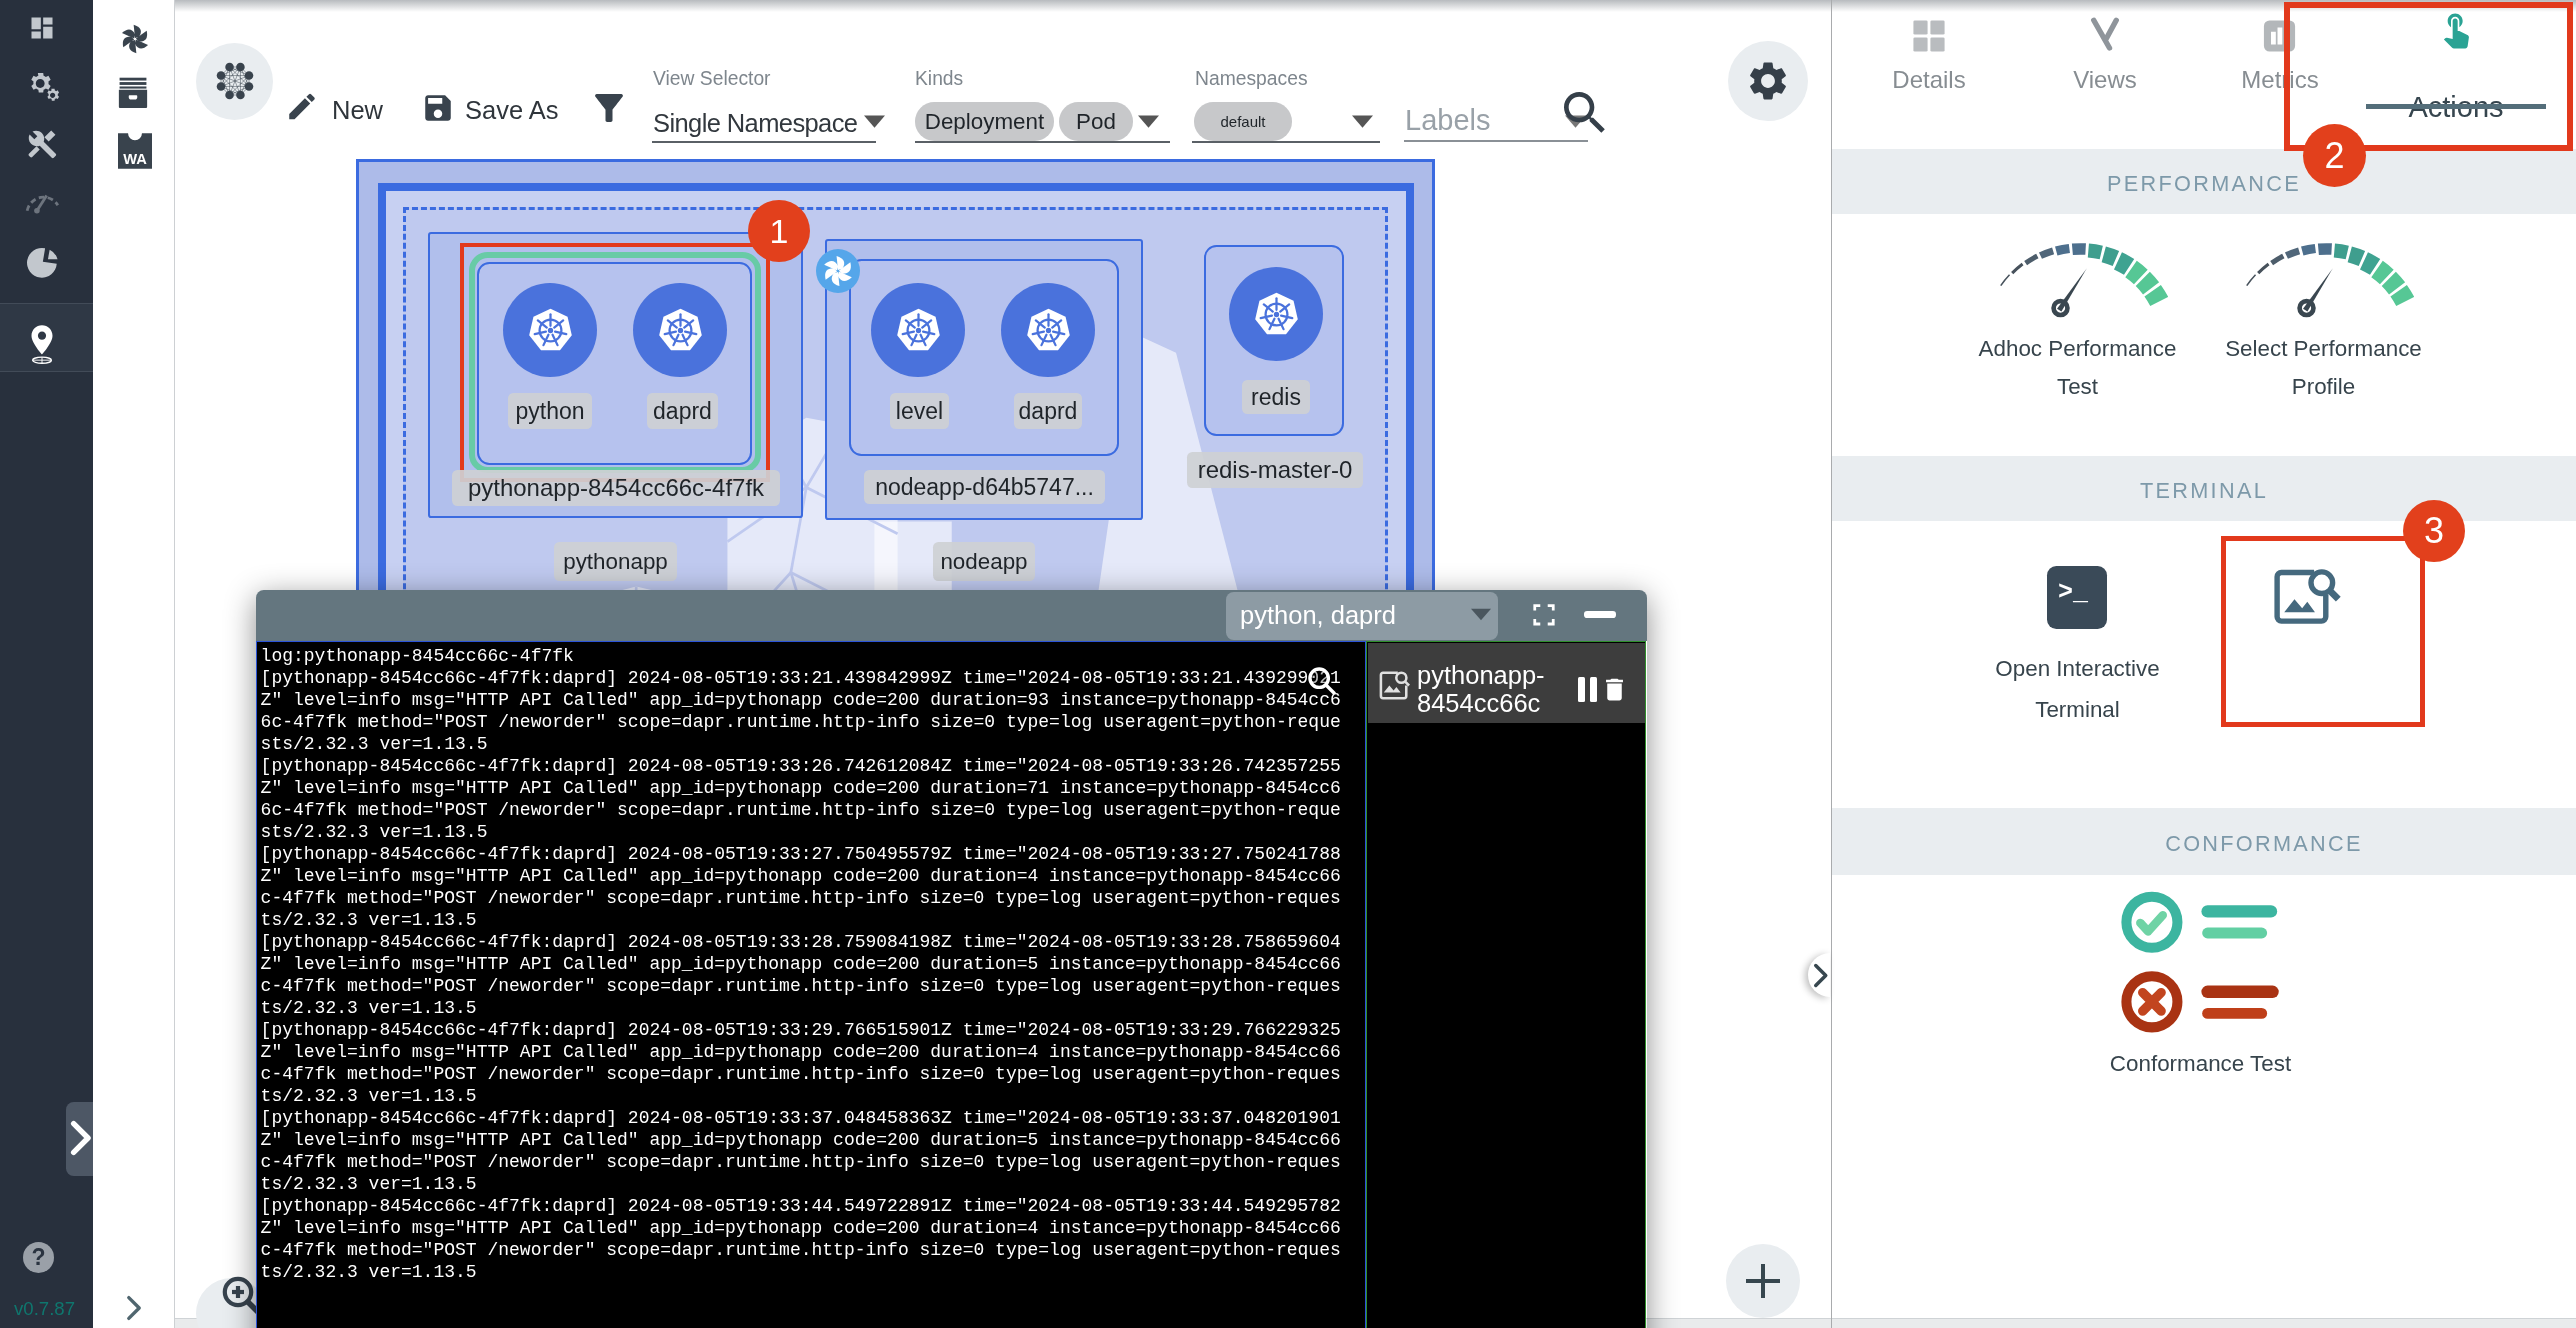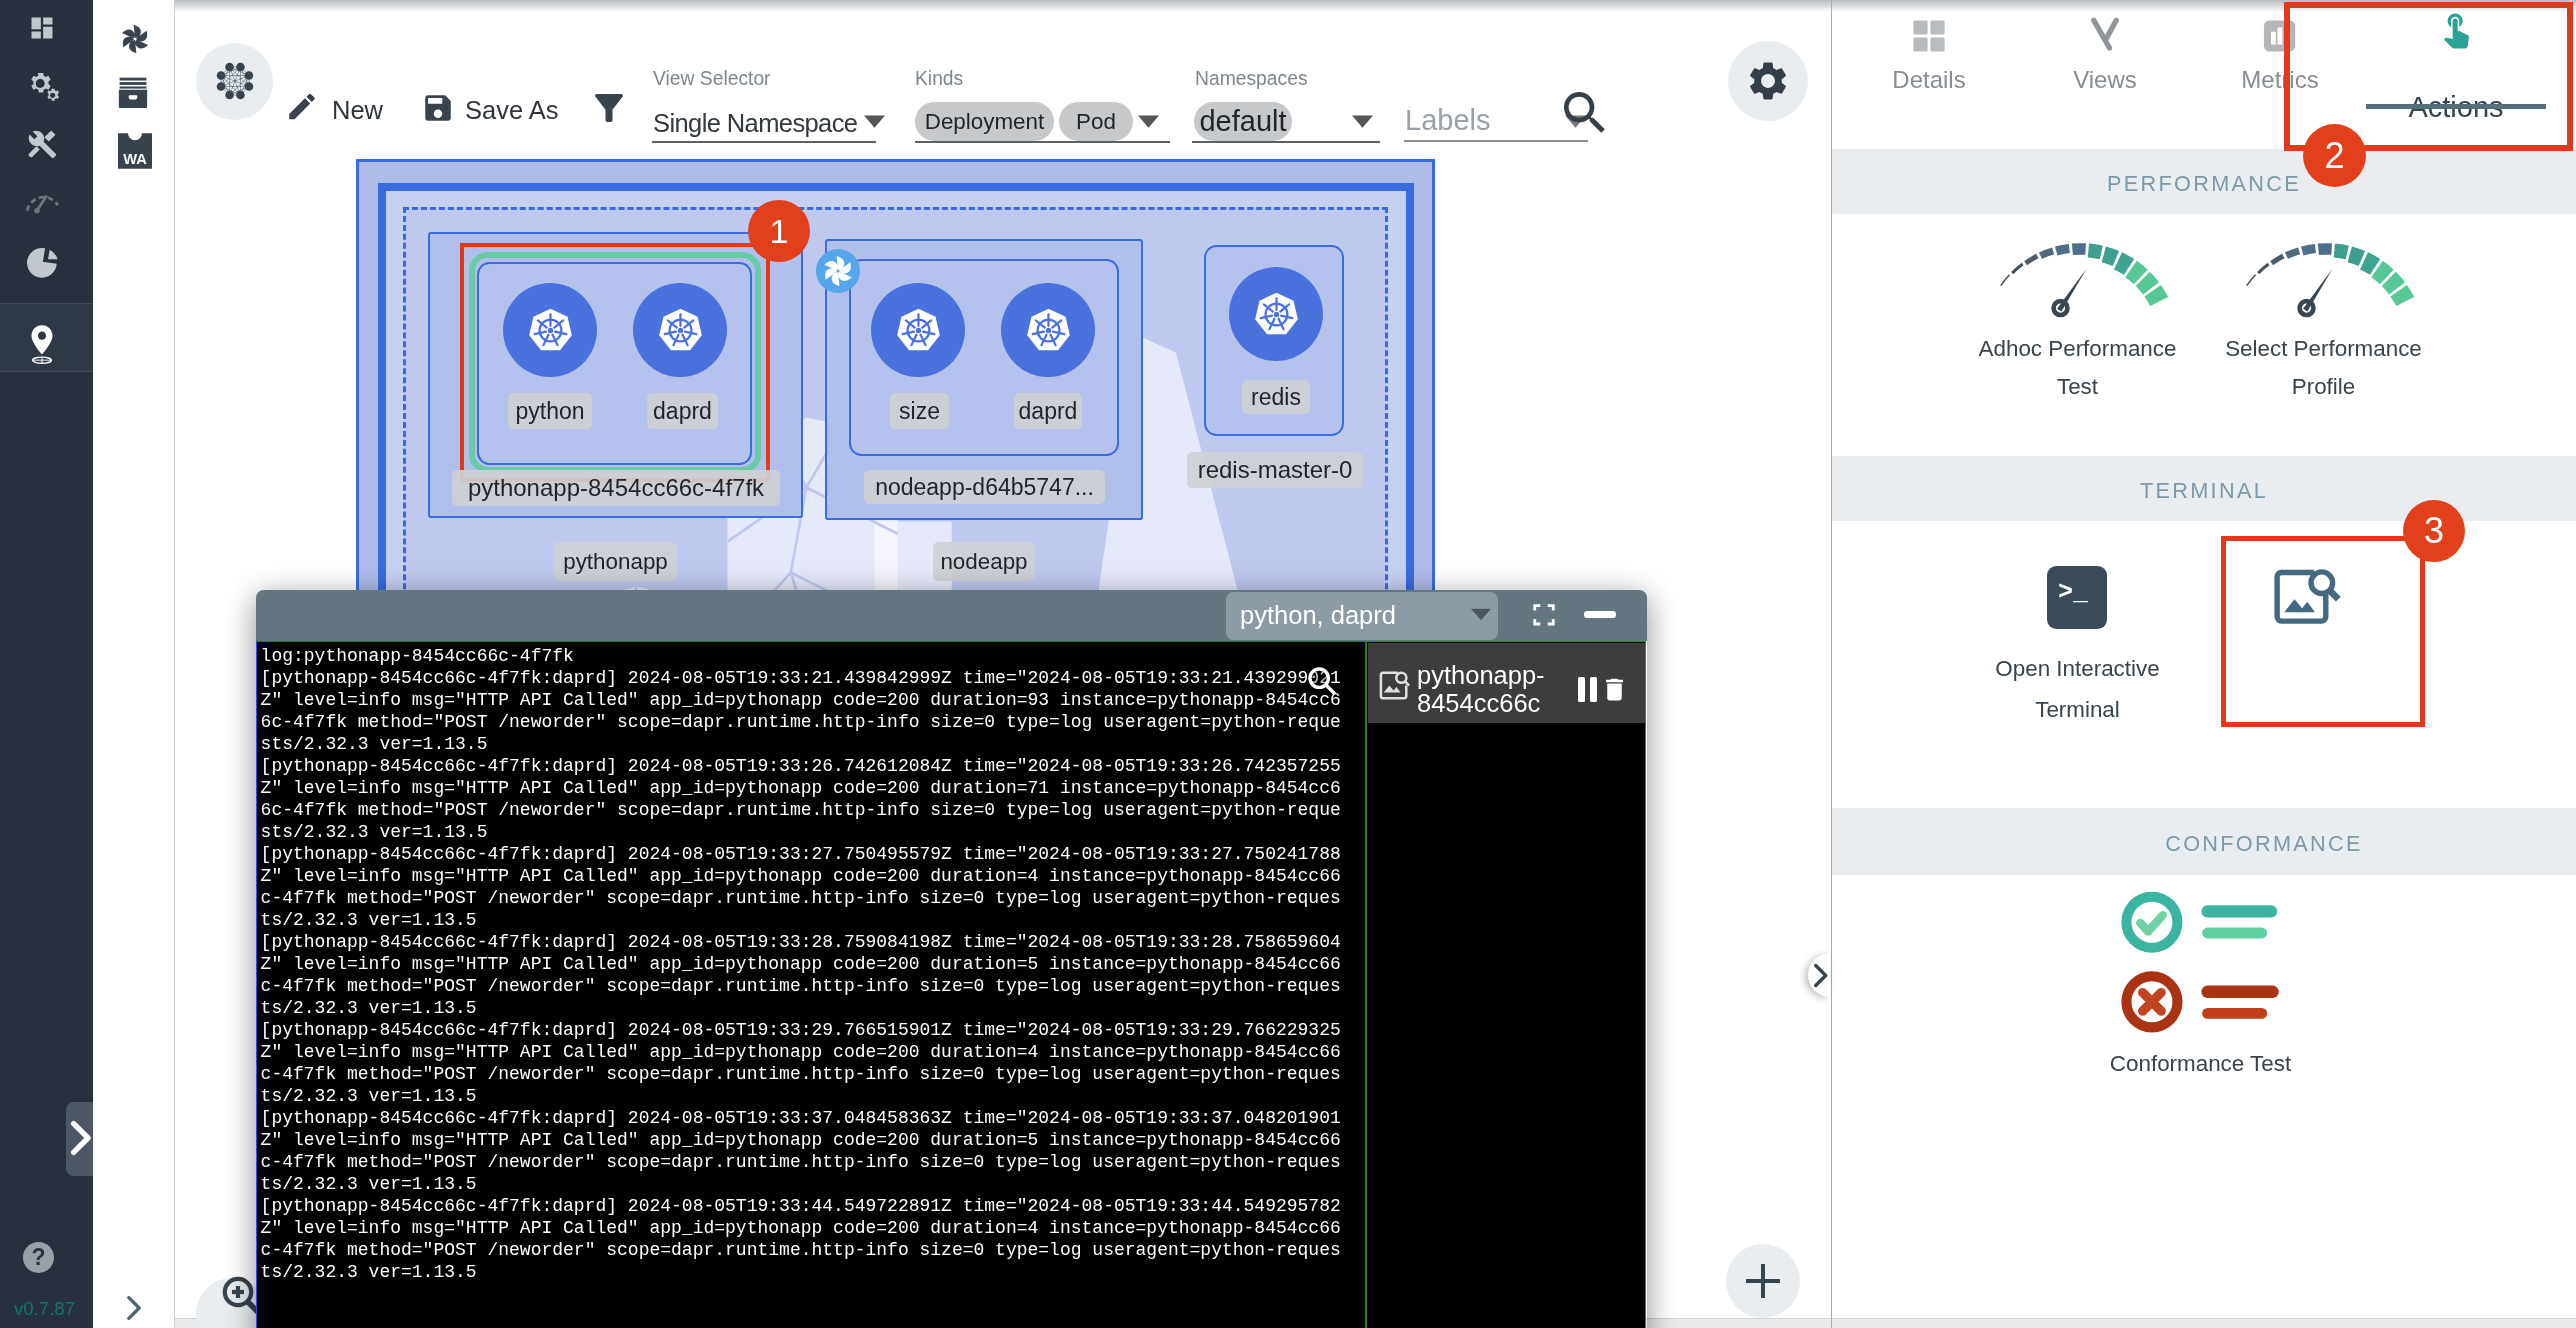--- a/index.html
+++ b/index.html
@@ -131,21 +131,21 @@
             <line x1="53.5" y1="57.2" x2="61.9" y2="74.8"></line>
             <line x1="57.8" y1="51.8" x2="76.8" y2="56.1"></line>
             <line x1="56.3" y1="45.0" x2="71.5" y2="32.9"></line>
           </g>
           <circle cx="50" cy="50" r="4.5" fill="#4a72dc"></circle>
         </g>
       </svg>
     </div>
 <div class="chip" style="left:508px;top:393px;width:84px;height:36px;font-size:23px;line-height:36px;border-radius:5.4px;">python</div>
 <div class="chip" style="left:647px;top:393px;width:71px;height:36px;font-size:23px;line-height:36px;border-radius:5.4px;">daprd</div>
-<div class="chip" style="left:890px;top:393px;width:59px;height:36px;font-size:23px;line-height:36px;border-radius:5.4px;">size</div>
+<div class="chip" style="left:890px;top:393px;width:59px;height:36px;font-size:23px;line-height:36px;border-radius:5.4px;">level</div>
 <div class="chip" style="left:1014px;top:393px;width:68px;height:36px;font-size:23px;line-height:36px;border-radius:5.4px;">daprd</div>
 <div class="chip" style="left:1242px;top:380px;width:68px;height:34px;font-size:23px;line-height:34px;border-radius:5.4px;">redis</div>
 <div class="chip" style="left:452px;top:470px;width:328px;height:36px;font-size:24px;line-height:36px;border-radius:5.4px;">pythonapp-8454cc66c-4f7fk</div>
 <div class="chip" style="left:864px;top:470px;width:241px;height:34px;font-size:23px;line-height:34px;border-radius:5.4px;">nodeapp-d64b5747...</div>
 <div class="chip" style="left:1187px;top:452px;width:176px;height:36px;font-size:24px;line-height:36px;border-radius:5.4px;">redis-master-0</div>
 <div class="chip" style="left:554px;top:542px;width:123px;height:39px;font-size:22.4px;line-height:39px;border-radius:5.4px;">pythonapp</div>
 <div class="chip" style="left:933px;top:542px;width:102px;height:39px;font-size:22.4px;line-height:39px;border-radius:5.4px;">nodeapp</div>
 <div class="ab" style="left:816px;top:249px;width:44px;height:44px;border-radius:50%;background:#55a6ea;">
       <svg viewBox="0 0 100 100" style="position:absolute;left:3.9px;top:3.9px;width:36px;height:36px;fill:#fff;">
         <g>
@@ -216,21 +216,21 @@
     </svg>
 <div class="ab" style="left:652px;top:141px;width:224px;height:1.9px;background:#5a6066;"></div>
 <div class="ab" style="left:915px;top:68px;font-size:19.3px;color:#7e868d;">Kinds</div>
 <div class="chip" style="left:915px;top:102px;width:139px;height:39px;border-radius:19.3px;font-size:22.4px;line-height:39px;background:#c7c8ca;">Deployment</div>
 <div class="chip" style="left:1059px;top:102px;width:74px;height:39px;border-radius:19.3px;font-size:22.4px;line-height:39px;background:#c7c8ca;">Pod</div>
 <svg class="ab" style="left:1138px;top:115px;width:21px;height:13px" viewBox="0 0 24 14">
       <path fill="#555" d="M0 0h24L12 14z"></path>
     </svg>
 <div class="ab" style="left:915px;top:141px;width:255px;height:1.9px;background:#5a6066;"></div>
 <div class="ab" style="left:1195px;top:68px;font-size:19.3px;color:#7e868d;">Namespaces</div>
-<div class="chip" style="left:1194px;top:102px;width:98px;height:39px;border-radius:19.3px;font-size:29px;line-height:39px;background:#c7c8ca;">default</div>
+<div class="chip" style="left:1194px;top:102px;width:98px;height:39px;border-radius:19.3px;font-size:15px;line-height:39px;background:#c7c8ca;">default</div>
 <svg class="ab" style="left:1352px;top:115px;width:21px;height:13px" viewBox="0 0 24 14">
       <path fill="#555" d="M0 0h24L12 14z"></path>
     </svg>
 <div class="ab" style="left:1192px;top:141px;width:188px;height:1.9px;background:#5a6066;"></div>
 <div class="ab" style="left:1405px;top:104px;font-size:29px;color:#99a1a8;">Labels</div>
 <svg class="ab" style="left:1565px;top:115px;width:21px;height:13px" viewBox="0 0 24 14">
       <path fill="#777" d="M0 0h24L12 14z"></path>
     </svg>
 <div class="ab" style="left:1404px;top:140px;width:184px;height:1.9px;background:#8a9096;"></div>
 <svg class="ab" style="left:1557px;top:85px;width:56px;height:56px" viewBox="0 0 24 24">

